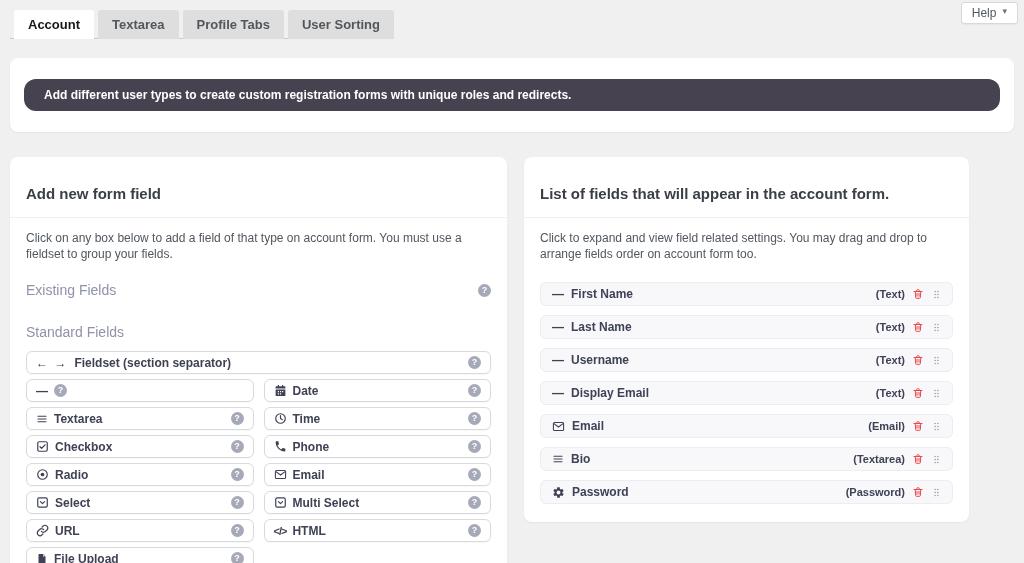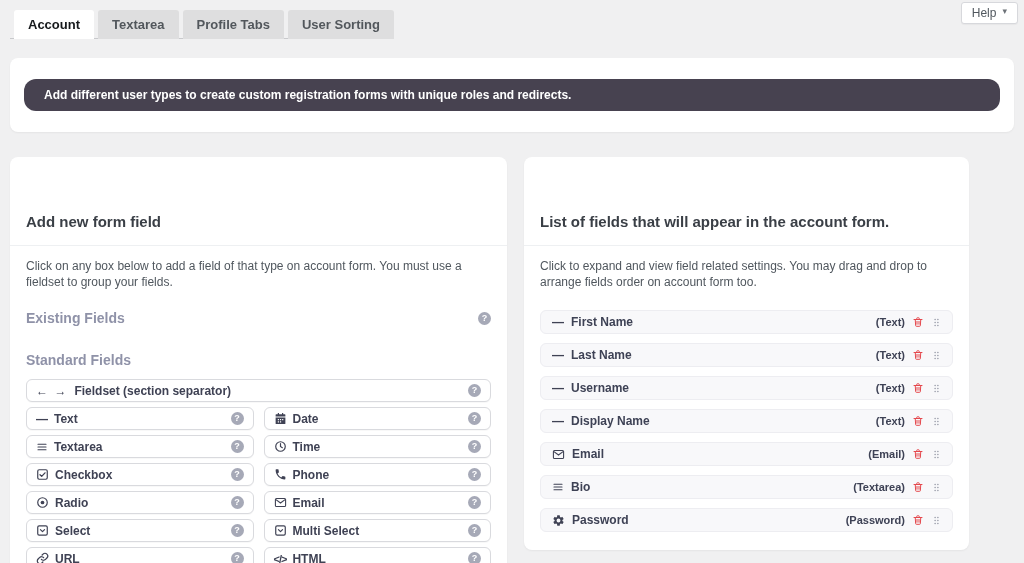--- a/index.html
+++ b/index.html
@@ -52,29 +52,29 @@
   .accent-btn {
     background: var(--accent, #3a97d9); color:#fff; border:0;
     font-family:inherit; font-size:12.5px; font-weight:bold;
     padding:0 14px; height:28px; border-radius:5px; cursor:pointer;
   }
 
   
   .cols { display:flex; align-items:flex-start; gap:17px; margin:25px 10px 0 10px; }
   .panel-left  { width:497px; }
   .panel-right { width:445px; }
-  .panel-header { padding:20px 16px 15px 16px;margin-top:36px; }
+  .panel-header { padding:28px 16px 15px 16px; }
   .panel-title  { font-size:15px; font-weight:bold; color:#3a3f46; }
   .panel-divider { border:0; border-top:1px solid #eef0f2; }
   .panel-body { padding:12px 16px 18px 16px; }
   .panel-desc { font-size:12px; color:#50575e; line-height:1.35; margin-bottom:20px; }
 
   
   .section-row { display:flex; align-items:center; margin-top:18px; }
-  .section-heading { font-size:14px; color:#8f92a8; font-weight:700; flex:1; }
+  .section-heading { font-size:14px; color:#8f92a8; font-weight:400; flex:1; }
   .qmark {
     width:13px; height:13px; border-radius:50%;
     background:#a6a9b7; color:#fff; font-size:9px; font-weight:bold;
     display:inline-flex; align-items:center; justify-content:center;
     flex:none; line-height:1;
   }
   .gap-lg { margin-top:26px; }
 
   
   .fields-grid {
@@ -162,21 +162,20 @@
           <span class="ficon">
               <span class="arrowsicon">← →</span>
             </span>
           <span class="flabel">Fieldset (section separator)</span>
           <span class="qmark">?</span>
         </button>
         <button class="field-btn">
           <span class="ficon">
               <span class="dashicon">—</span>
             </span>
-          <span class="flabel">Text</span>
           <span class="qmark">?</span>
         </button>
         <button class="field-btn">
           <span class="ficon">
               <svg viewBox="0 0 24 24" width="13" height="13" aria-hidden="true">
                 <path fill="currentColor" d="M7 2h2.2v2H14.8V2H17v2h3a1 1 0 0 1 1 1v3.4H3V5a1 1 0 0 1 1-1h3V2zM3 10h18v11a1 1 0 0 1-1 1H4a1 1 0 0 1-1-1V10zm4 3v2.2h2.2V13H7zm4 0v2.2h2.2V13H11zm4 0v2.2h2.2V13H15zM7 17.3v2.2h2.2v-2.2H7zm4 0v2.2h2.2v-2.2H11z"></path>
               </svg>
             </span>
           <span class="flabel">Date</span>
           <span class="qmark">?</span>
@@ -367,21 +366,21 @@
                 <circle cx="9" cy="18.5" r="1.8" fill="currentColor"></circle>
                 <circle cx="15" cy="18.5" r="1.8" fill="currentColor"></circle>
               </svg>
             </span>
         </div>
 
         <div class="acc-row">
           <span class="ficon">
               <span class="dashicon">—</span>
             </span>
-          <span class="rlabel">Display Name</span>
+          <span class="rlabel">Display Email</span>
           <span class="spacer"></span>
           <span class="rtype">(Text)</span>
           <button class="icon-btn trash">
               <svg viewBox="0 0 24 24" width="12" height="12" aria-hidden="true">
                 <path d="M4 7h16M9.5 7V4.8a1.3 1.3 0 0 1 1.3-1.3h2.4a1.3 1.3 0 0 1 1.3 1.3V7M6.5 7l.8 12.2a1.5 1.5 0 0 0 1.5 1.4h6.4a1.5 1.5 0 0 0 1.5-1.4L17.5 7M10 10.8v5.7M14 10.8v5.7" fill="none" stroke="currentColor" stroke-width="2" stroke-linecap="round"></path>
               </svg>
             </button>
           <span class="icon-btn drag">
               <svg viewBox="0 0 24 24" width="11" height="11" aria-hidden="true">
                 <circle cx="9" cy="5.5" r="1.8" fill="currentColor"></circle>

